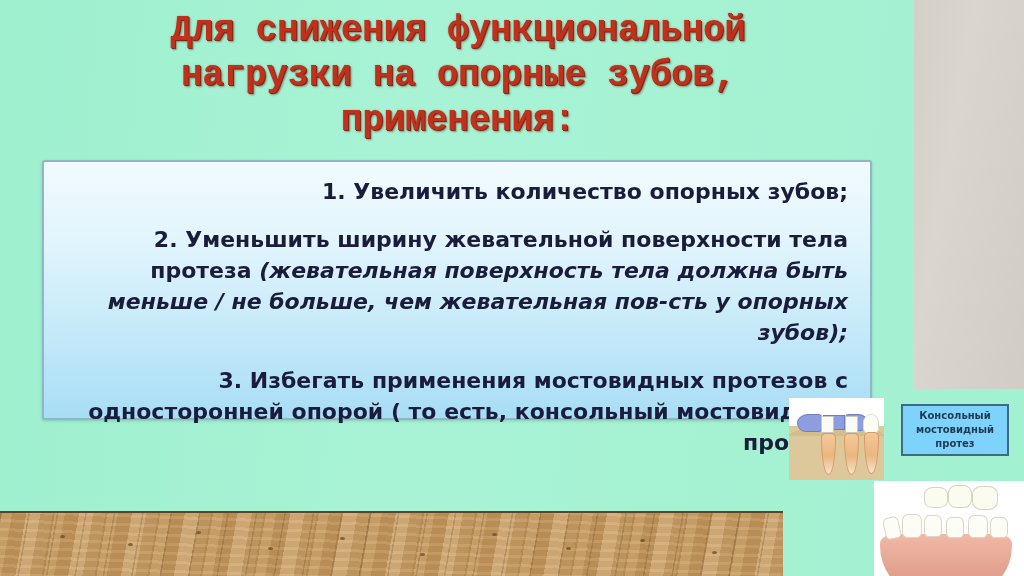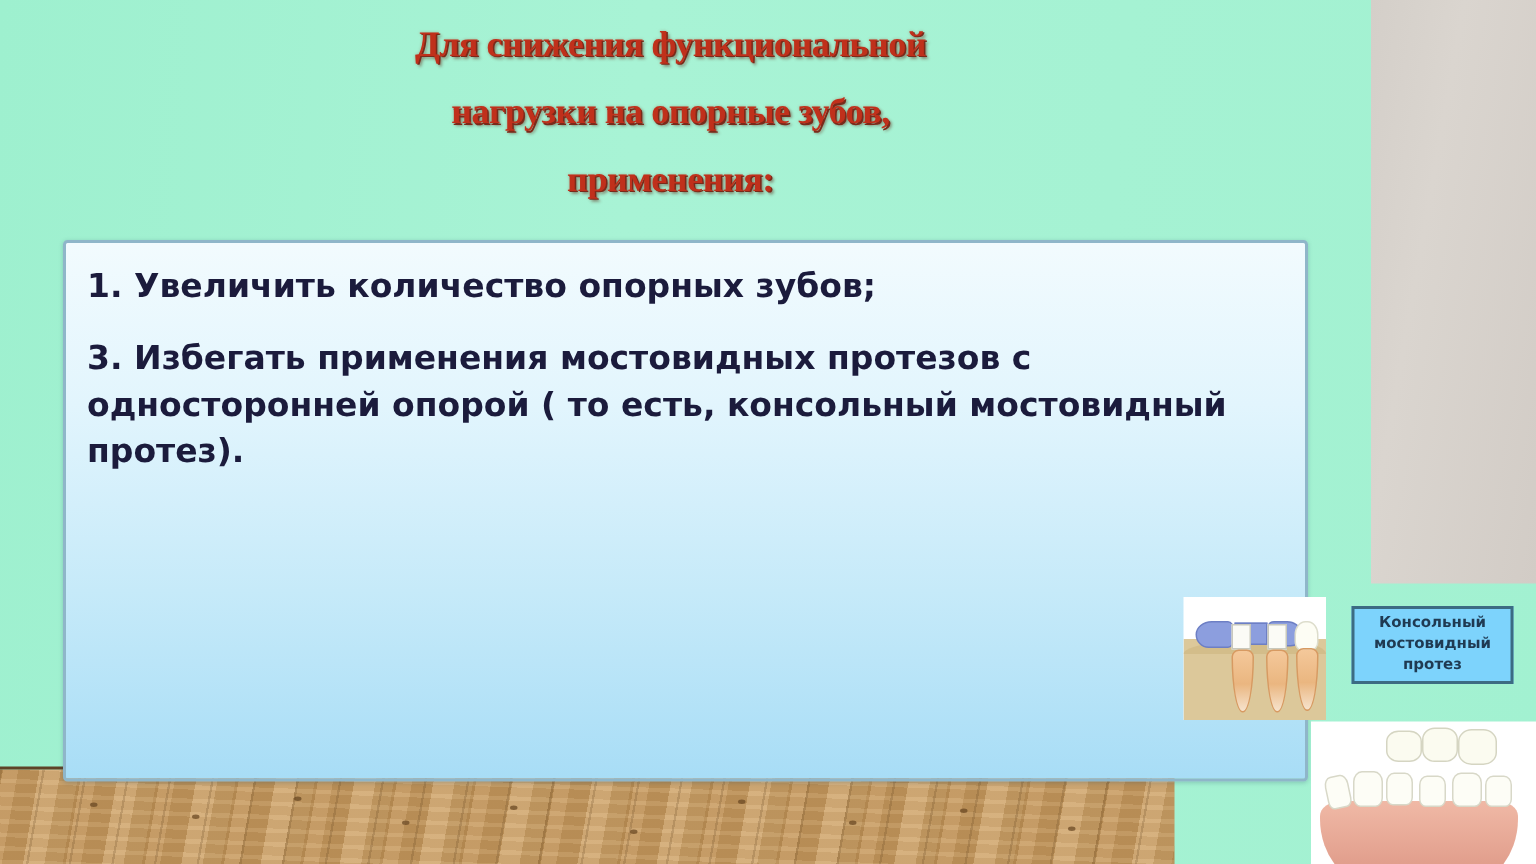--- a/index.html
+++ b/index.html
@@ -71,54 +71,55 @@
     width: 5px;
     height: 3px;
     border-radius: 50%;
     background: #6b4a24;
     opacity: 0.75;
   }
 
   
   .title {
     position: absolute;
-    left: 82px;
+    left: 93px;
     top: 8px;
     width: 730px;
     text-align: center;
-    font-family: Liberation Serif, serif;
+    font-family: Liberation Mono, monospace;
     font-weight: 700;
-    font-size: 24px;
+    font-size: 36px;
     line-height: 45px;
     color: #c0301b;
     letter-spacing: -0.3px;
     text-shadow:
       1px 1px 0 #7a2a1a,
       2px 2px 2px rgba(90,30,15,0.45),
       0 0 2px rgba(150,50,30,0.35);
   }
 
   
   .content-box {
     position: absolute;
     left: 42px;
     top: 160px;
     width: 830px;
-    height: 361px;
+    height: 260px;
     box-sizing: border-box;
     border: 2px solid #8fb6c9;
     border-radius: 3px;
     background: linear-gradient(180deg, #f2fbfe 0%, #e2f5fd 30%, #c6eaf9 65%, #a8ddf6 100%);
     box-shadow: 0 1px 3px rgba(40,80,100,0.25);
     padding: 14px 22px 10px 14px;
     color: #1b1b3c;
     font-family: "DejaVu Sans", sans-serif;
     font-size: 22px;
     line-height: 31px;
     font-weight: 700;
+    text-align: right;
   }
   .item { margin-bottom: 17px; }
   .item:last-child { margin-bottom: 0; }
   .item .num { }
   .italic-note {
     font-style: italic;
     font-weight: 600;
   }
 
   
@@ -263,20 +264,25 @@
     <div>применения:</div>
   </div>
 
   <div class="content-box">
 
     <div class="item">
       <span class="num">1.</span>
       <span>Увеличить количество опорных зубов;</span>
     </div>
 
+    <div class="item">
+      <span class="num">2.</span>
+      <span>Уменьшить ширину жевательной поверхности тела протеза</span>
+      <span class="italic-note">(жевательная поверхность тела должна быть меньше / не больше, чем жевательная пов-сть у опорных зубов);</span>
+    </div>
 
     <div class="item">
       <span class="num">3.</span>
       <span>Избегать применения мостовидных протезов с односторонней опорой ( то есть, консольный мостовидный протез).</span>
     </div>
 
   </div>
 
   <div class="fig-bridge">
     <div class="gum-block">

